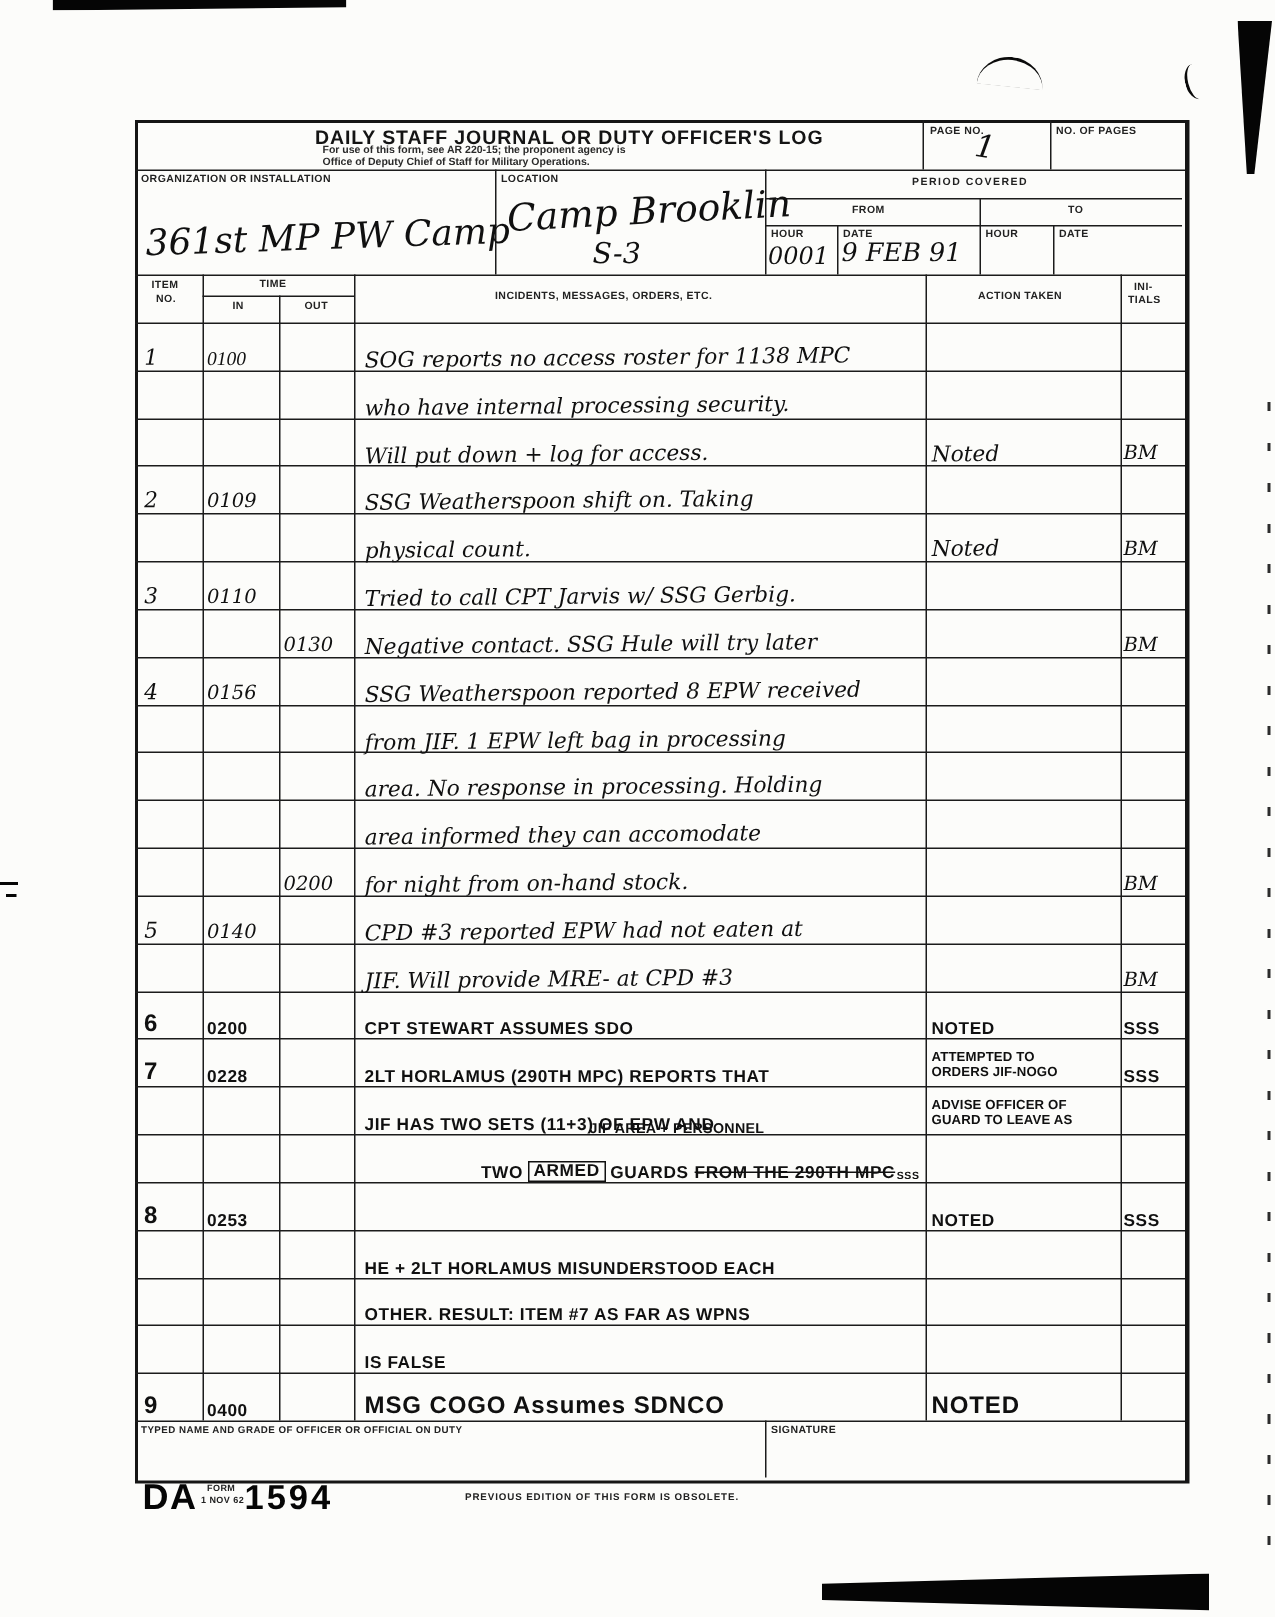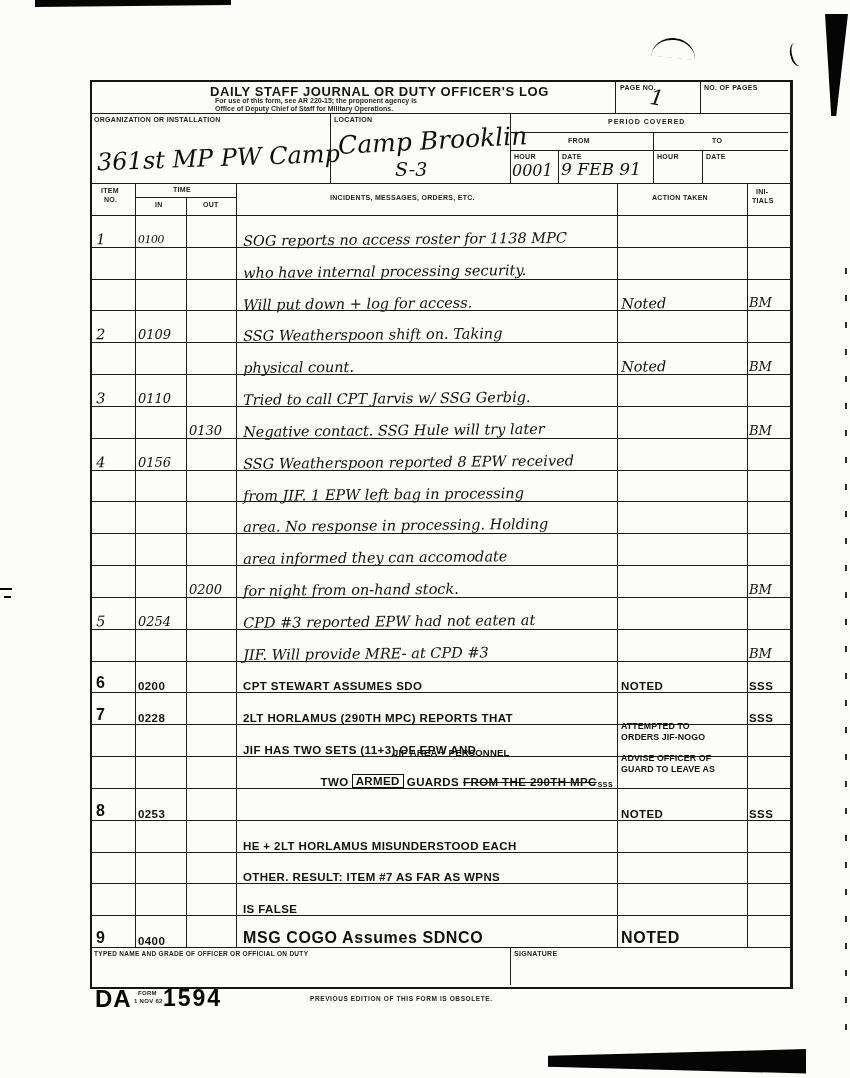--- a/index.html
+++ b/index.html
@@ -13,21 +13,21 @@
   .lbl{position:absolute;font-size:7px;font-weight:bold;letter-spacing:.3px;color:#222;white-space:nowrap;}
   .title{position:absolute;font-size:13px;font-weight:bold;letter-spacing:.6px;white-space:nowrap;}
   .sub{position:absolute;font-size:7px;font-weight:bold;color:#2a2a2a;white-space:nowrap;}
   
   .cell{position:absolute;display:flex;flex-direction:column;justify-content:flex-end;
         padding-bottom:1px;white-space:nowrap;overflow:visible;color:#101010;}
   .cursive{font-family:"DejaVu Serif",serif;font-style:italic;font-size:14.5px;transform:rotate(-.6deg);}
   .cursive-sm{font-family:"DejaVu Serif",serif;font-style:italic;font-size:13px;}
   .print{font-family:"Liberation Sans",sans-serif;font-size:11.5px;font-weight:bold;letter-spacing:.4px;}
   .print-small{font-family:"Liberation Sans",sans-serif;font-size:8.8px;font-weight:bold;
-               line-height:10.5px;justify-content:flex-end;padding-top:18px;letter-spacing:.1px;}
+               line-height:10.5px;justify-content:center;padding-top:1px;letter-spacing:.1px;}
   .print-large{font-family:"Liberation Sans",sans-serif;font-size:16px;font-weight:bold;letter-spacing:.6px;}
   .hand{position:absolute;font-family:"DejaVu Serif",serif;font-style:italic;color:#101010;white-space:nowrap;}
   .boxed{border:1.6px solid #101010;padding:0 3px;margin:0 3px;}
   .struck{text-decoration:line-through;margin-left:4px;}
   .struck-initials{font-size:7px;vertical-align:super;margin-left:1px;}
   .inserted{position:absolute;top:-9px;left:150px;font-size:9.5px;letter-spacing:.2px;}
   
   .art{position:absolute;background:#050505;}
 </style>
 </head>
@@ -144,21 +144,21 @@
     <div class="cell cursive" style="left: 96px; width: 36px; top: 437.782px; height: 31.826px;">4</div>
     <div class="cell cursive" style="left: 96px; width: 36px; top: 596.912px; height: 31.826px;">5</div>
     <div class="cell print-large" style="left: 96px; width: 36px; top: 660.564px; height: 31.826px;">6</div>
     <div class="cell print-large" style="left: 96px; width: 36px; top: 692.39px; height: 31.826px;">7</div>
     <div class="cell print-large" style="left: 96px; width: 36px; top: 787.868px; height: 31.826px;">8</div>
     <div class="cell print-large" style="left: 96px; width: 36px; top: 915.172px; height: 31.826px;">9</div>
     <div class="cell cursive-sm" style="left: 138px; width: 46px; top: 215px; height: 31.826px; font-family: Liberation Serif, serif;">0100</div>
     <div class="cell cursive-sm" style="left: 138px; width: 46px; top: 310.478px; height: 31.826px;">0109</div>
     <div class="cell cursive-sm" style="left: 138px; width: 46px; top: 374.13px; height: 31.826px;">0110</div>
     <div class="cell cursive-sm" style="left: 138px; width: 46px; top: 437.782px; height: 31.826px;">0156</div>
-    <div class="cell cursive-sm" style="left: 138px; width: 46px; top: 596.912px; height: 31.826px;">0254</div>
+    <div class="cell cursive-sm" style="left: 138px; width: 46px; top: 596.912px; height: 31.826px;">0140</div>
     <div class="cell print" style="left: 138px; width: 46px; top: 660.564px; height: 31.826px;">0200</div>
     <div class="cell print" style="left: 138px; width: 46px; top: 692.39px; height: 31.826px;">0228</div>
     <div class="cell print" style="left: 138px; width: 46px; top: 787.868px; height: 31.826px;">0253</div>
     <div class="cell print" style="left: 138px; width: 46px; top: 915.172px; height: 31.826px;">0400</div>
     <div class="cell cursive-sm" style="left: 189px; width: 45px; top: 405.956px; height: 31.826px;">0130</div>
     <div class="cell cursive-sm" style="left: 189px; width: 45px; top: 565.086px; height: 31.826px;">0200</div>
     <div class="cell cursive" style="left: 243px; width: 370px; top: 215px; height: 31.826px;">SOG reports no access roster for 1138 MPC</div>
     <div class="cell cursive" style="left: 243px; width: 370px; top: 246.826px; height: 31.826px;">who have internal processing security.</div>
     <div class="cell cursive" style="left: 243px; width: 370px; top: 278.652px; height: 31.826px;">Will put down + log for access.</div>
     <div class="cell cursive" style="left: 243px; width: 370px; top: 310.478px; height: 31.826px;">SSG Weatherspoon shift on. Taking</div>

